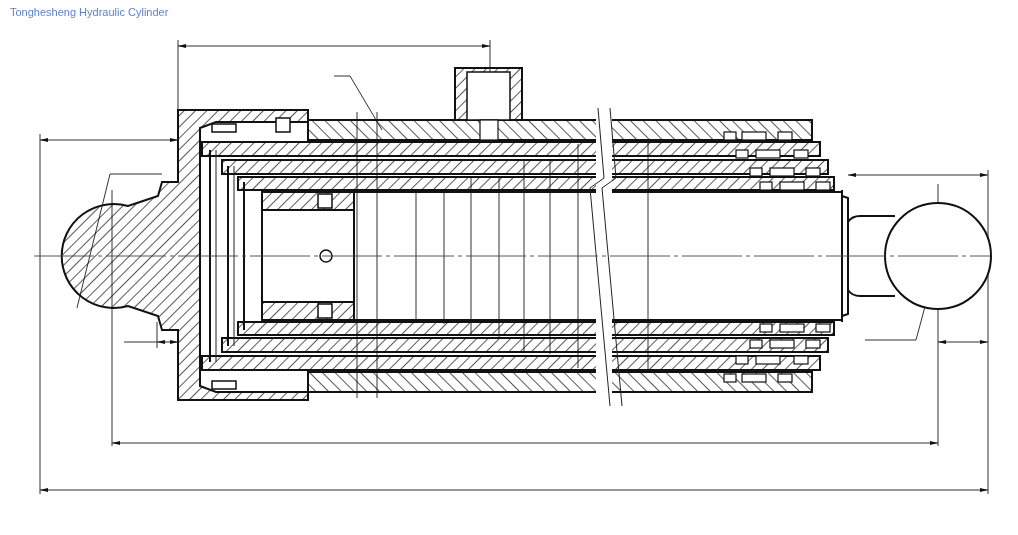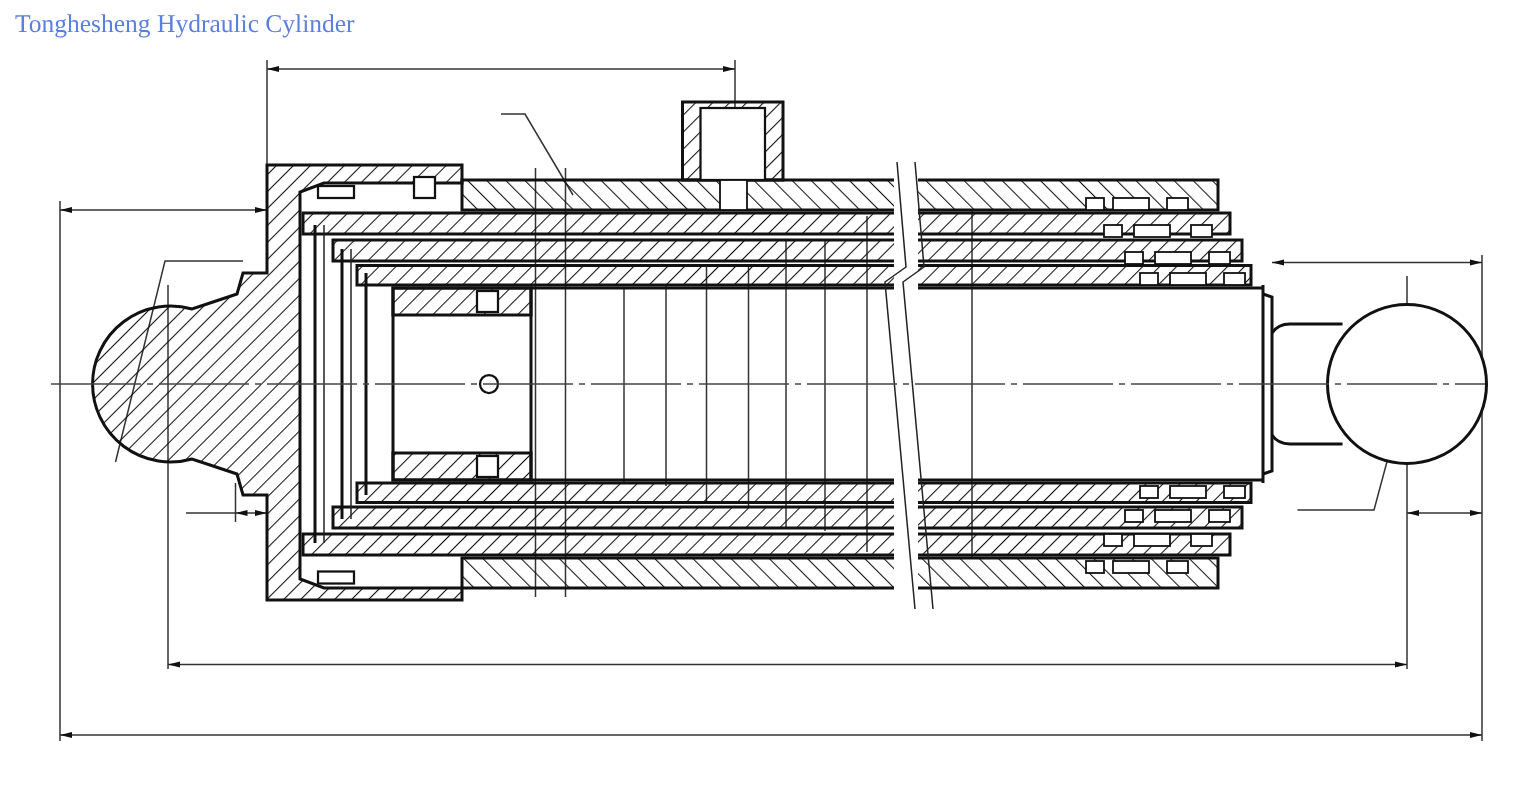--- a/index.html
+++ b/index.html
@@ -1,20 +1,20 @@
 <!DOCTYPE html>
 <html><head>
 <meta charset="utf-8">
 <style>
   html, body { margin: 0; padding: 0; background: #ffffff; }
   body { width: 1018px; height: 535px; position: relative; overflow: hidden; }
   .title {
     position: absolute; left: 10px; top: 6px;
-    font-family: Liberation Serif, serif;
-    font-size: 17px; color: #5b7fe0; letter-spacing: 0px;
+    font-family: Liberation Sans, sans-serif;
+    font-size: 11px; color: #5b7fe0; letter-spacing: 0px;
   }
   svg.drawing { position: absolute; left: 0; top: 0; }
   .thick { stroke: #111; stroke-width: 2; fill: none; }
   .thin { stroke: #222; stroke-width: 1; fill: none; }
   .dim { stroke: #333; stroke-width: 1; fill: none; }
   .center { stroke: #444; stroke-width: 0.9; fill: none; stroke-dasharray: 60 4 4 4; }
 </style>
 </head>
 <body>
 

